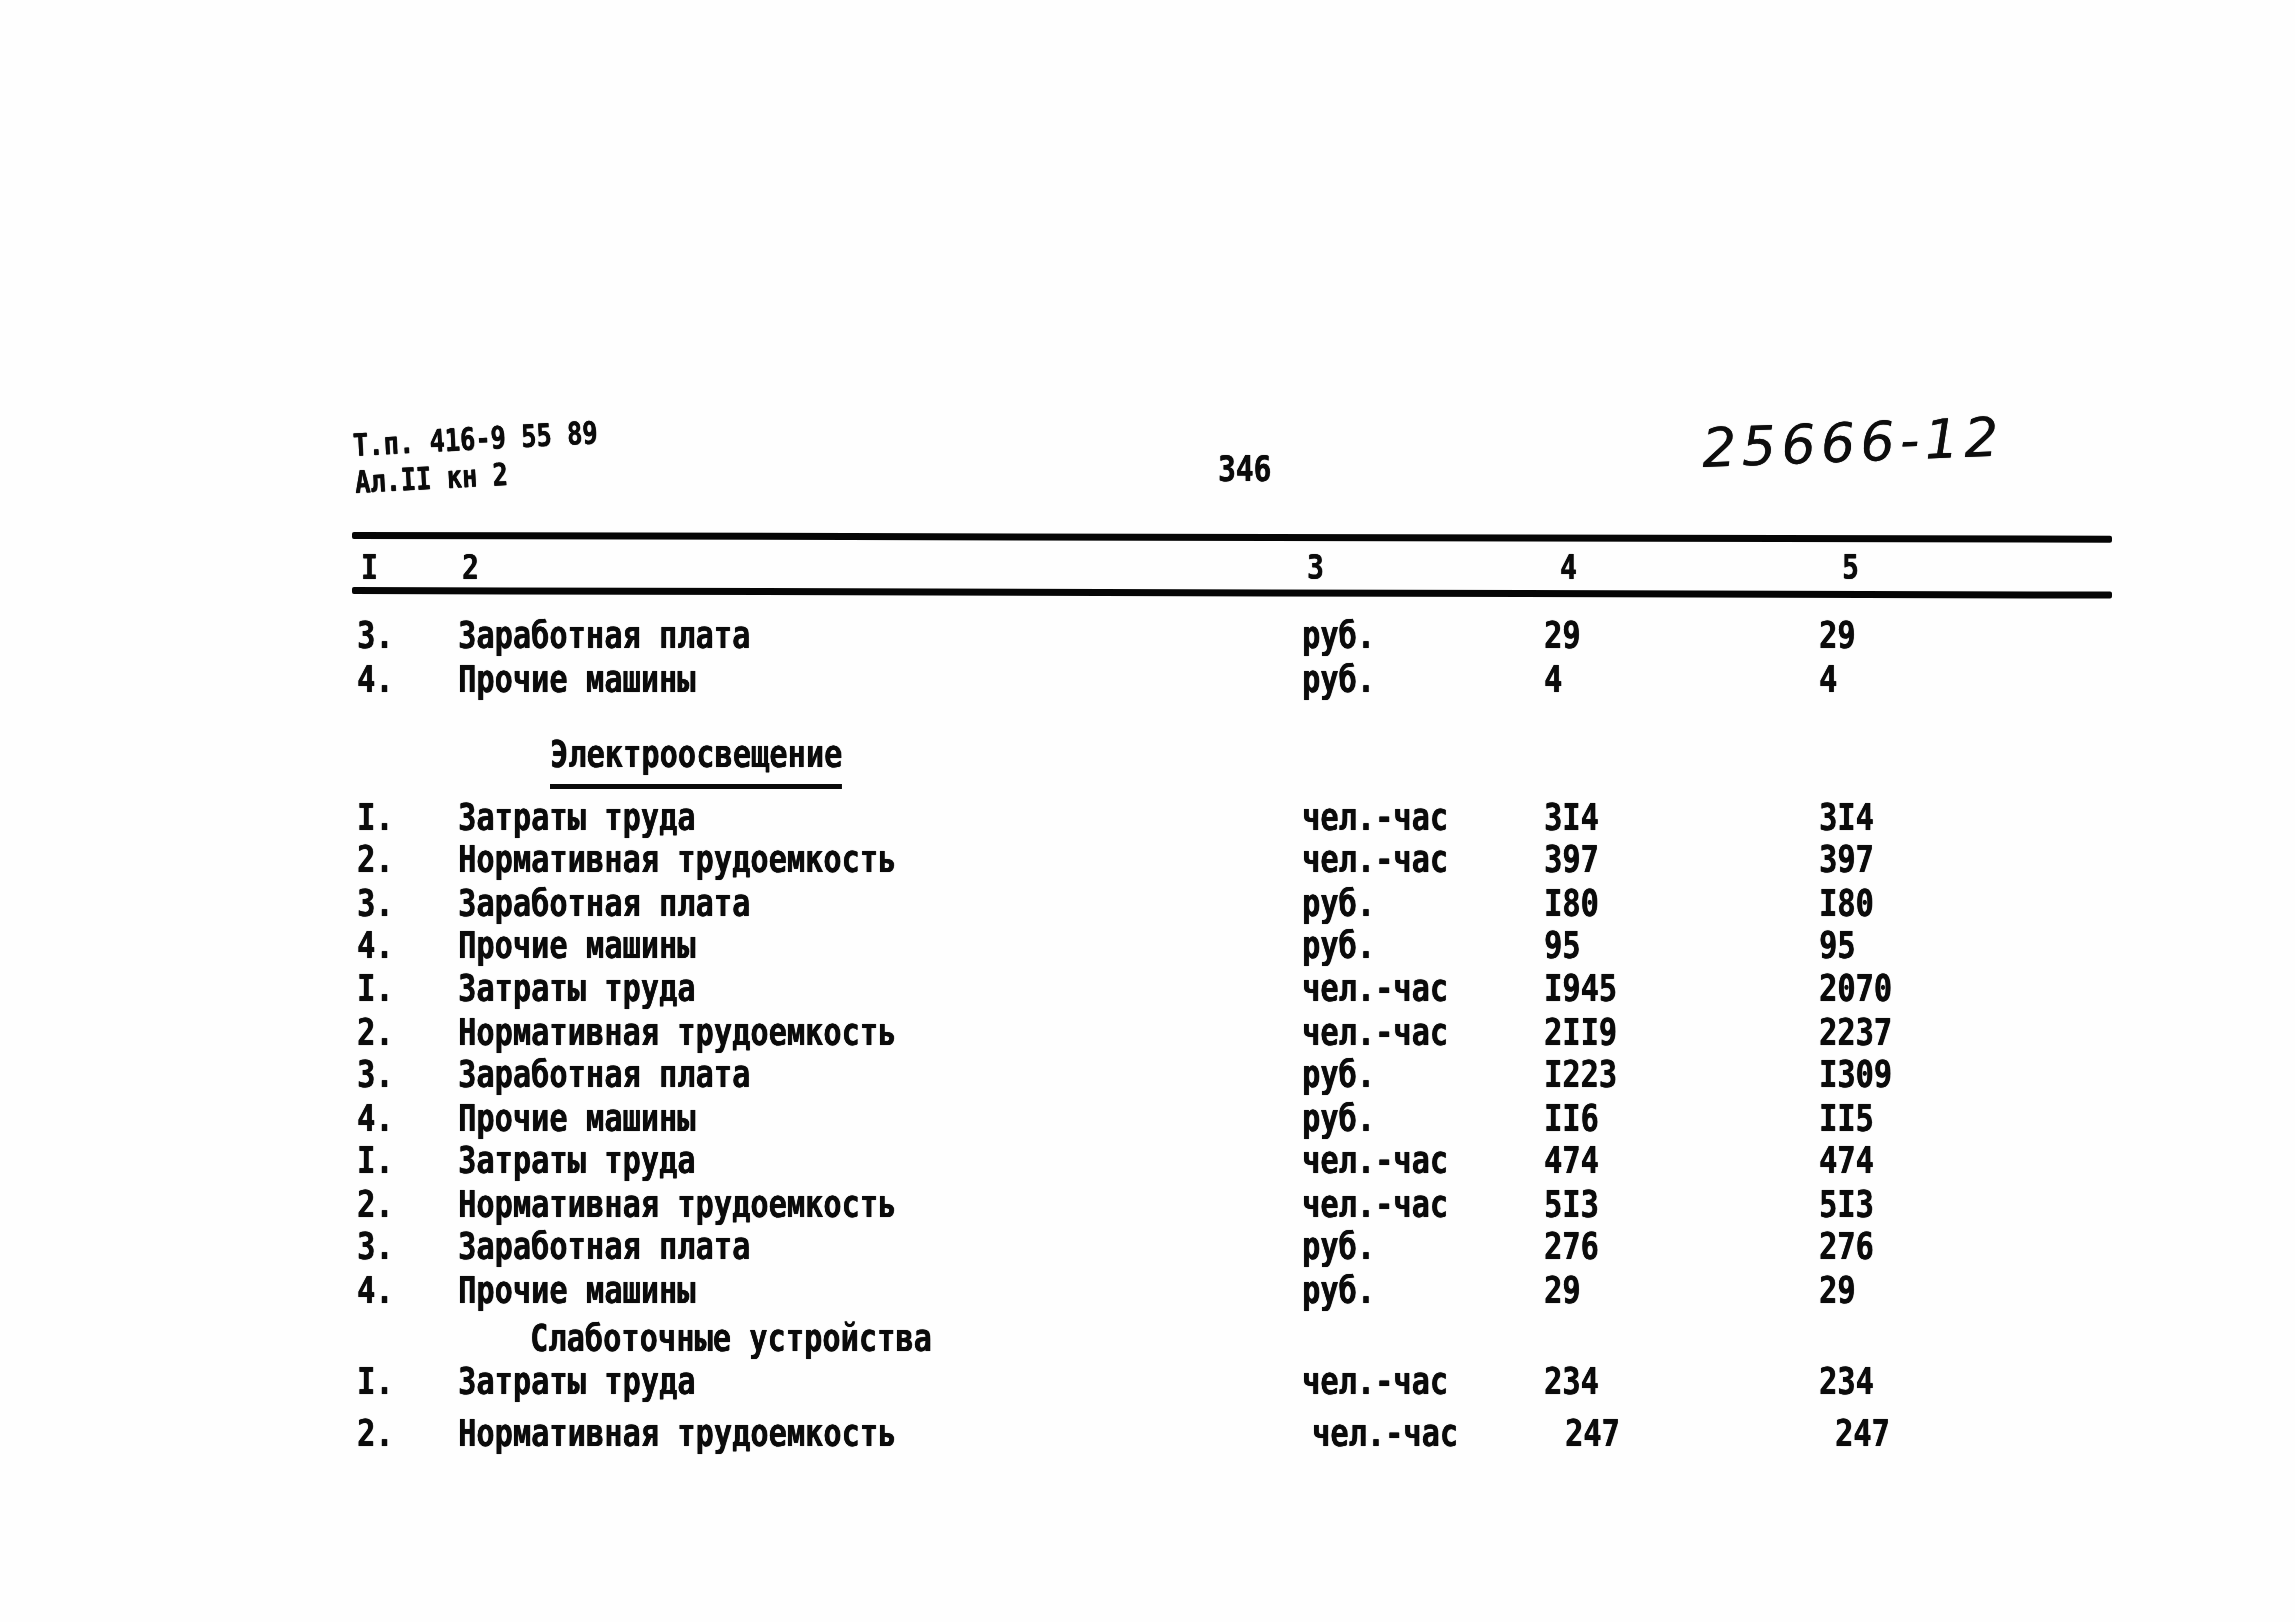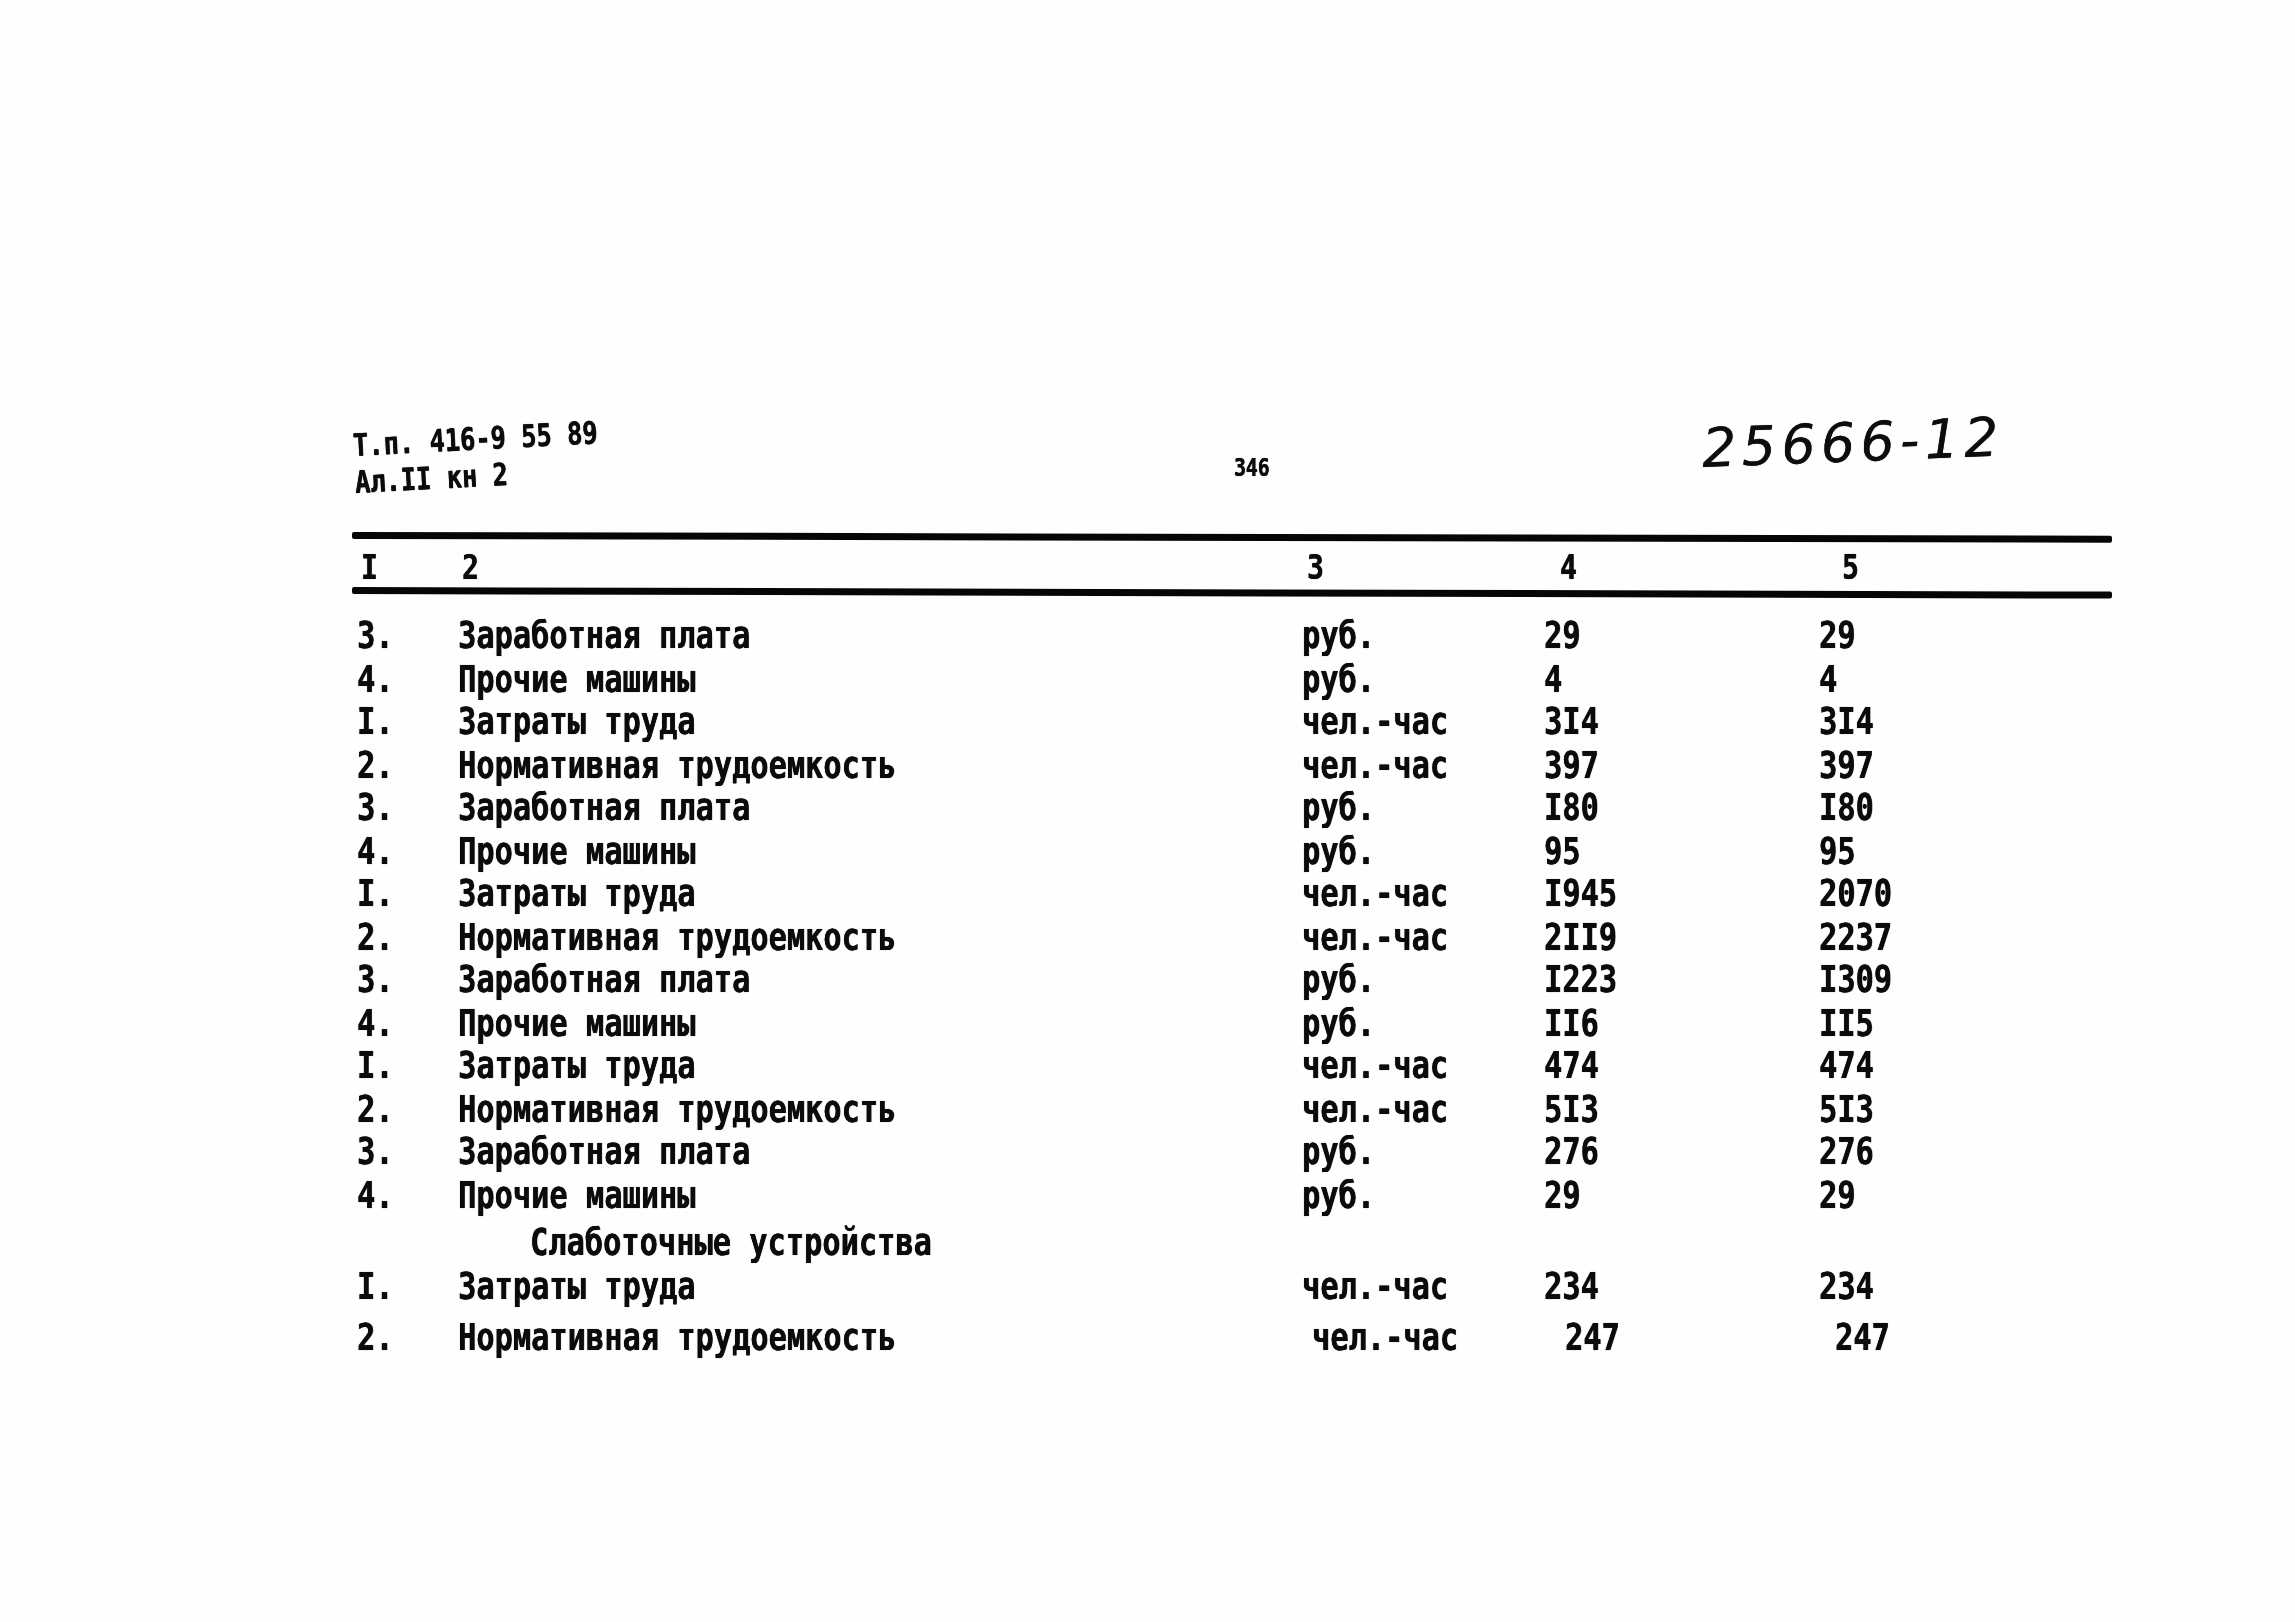--- a/index.html
+++ b/index.html
@@ -12,21 +12,21 @@
   .tw{
     display:inline-block;transform:scaleX(0.82);transform-origin:0 0;
     white-space:pre;
     text-shadow:0 0 0.8px #000, 0.5px 0.3px 0 rgba(0,0,0,.6);
   }
   .doc-ref{
     position:absolute;left:352px;top:427px;font-size:31px;line-height:37px;
     transform:rotate(-3deg);transform-origin:0 0;
   }
   .doc-ref .tw{display:block;}
-  .page-number{position:absolute;left:1218px;top:450px;font-size:24px;line-height:37px;margin-left:16px;}
+  .page-number{position:absolute;left:1218px;top:450px;font-size:36px;line-height:37px;}
   .handwritten{
     position:absolute;left:1701px;top:419px;
     font-family:"DejaVu Sans",sans-serif;font-style:italic;font-weight:500;
     font-size:54px;line-height:59px;letter-spacing:5.2px;color:#0d0d0d;
     transform:rotate(-2.2deg);transform-origin:0 0;
     text-shadow:0 0 0.7px #000;
   }
   .rule{
     position:absolute;left:352px;width:1760px;height:6.5px;background:#060606;
     border-radius:2px;transform-origin:0 50%;
@@ -92,20 +92,23 @@
     </div>
         <div class="row">
       <span class="cell c-num tw">4.</span>
       <span class="cell c-label tw">Прочие машины</span>
       <span class="cell c-unit tw">руб.</span>
       <span class="cell c-v4 tw">4</span>
       <span class="cell c-v5 tw">4</span>
     </div>
       </div>
       <div class="section underlined">
+      <div class="heading-line">
+        <span class="heading-text tw">Электроосвещение</span>
+      </div>
     <div class="row">
       <span class="cell c-num tw">I.</span>
       <span class="cell c-label tw">Затраты труда</span>
       <span class="cell c-unit tw">чел.-час</span>
       <span class="cell c-v4 tw">3I4</span>
       <span class="cell c-v5 tw">3I4</span>
     </div>
         <div class="row">
       <span class="cell c-num tw">2.</span>
       <span class="cell c-label tw">Нормативная трудоемкость</span>

